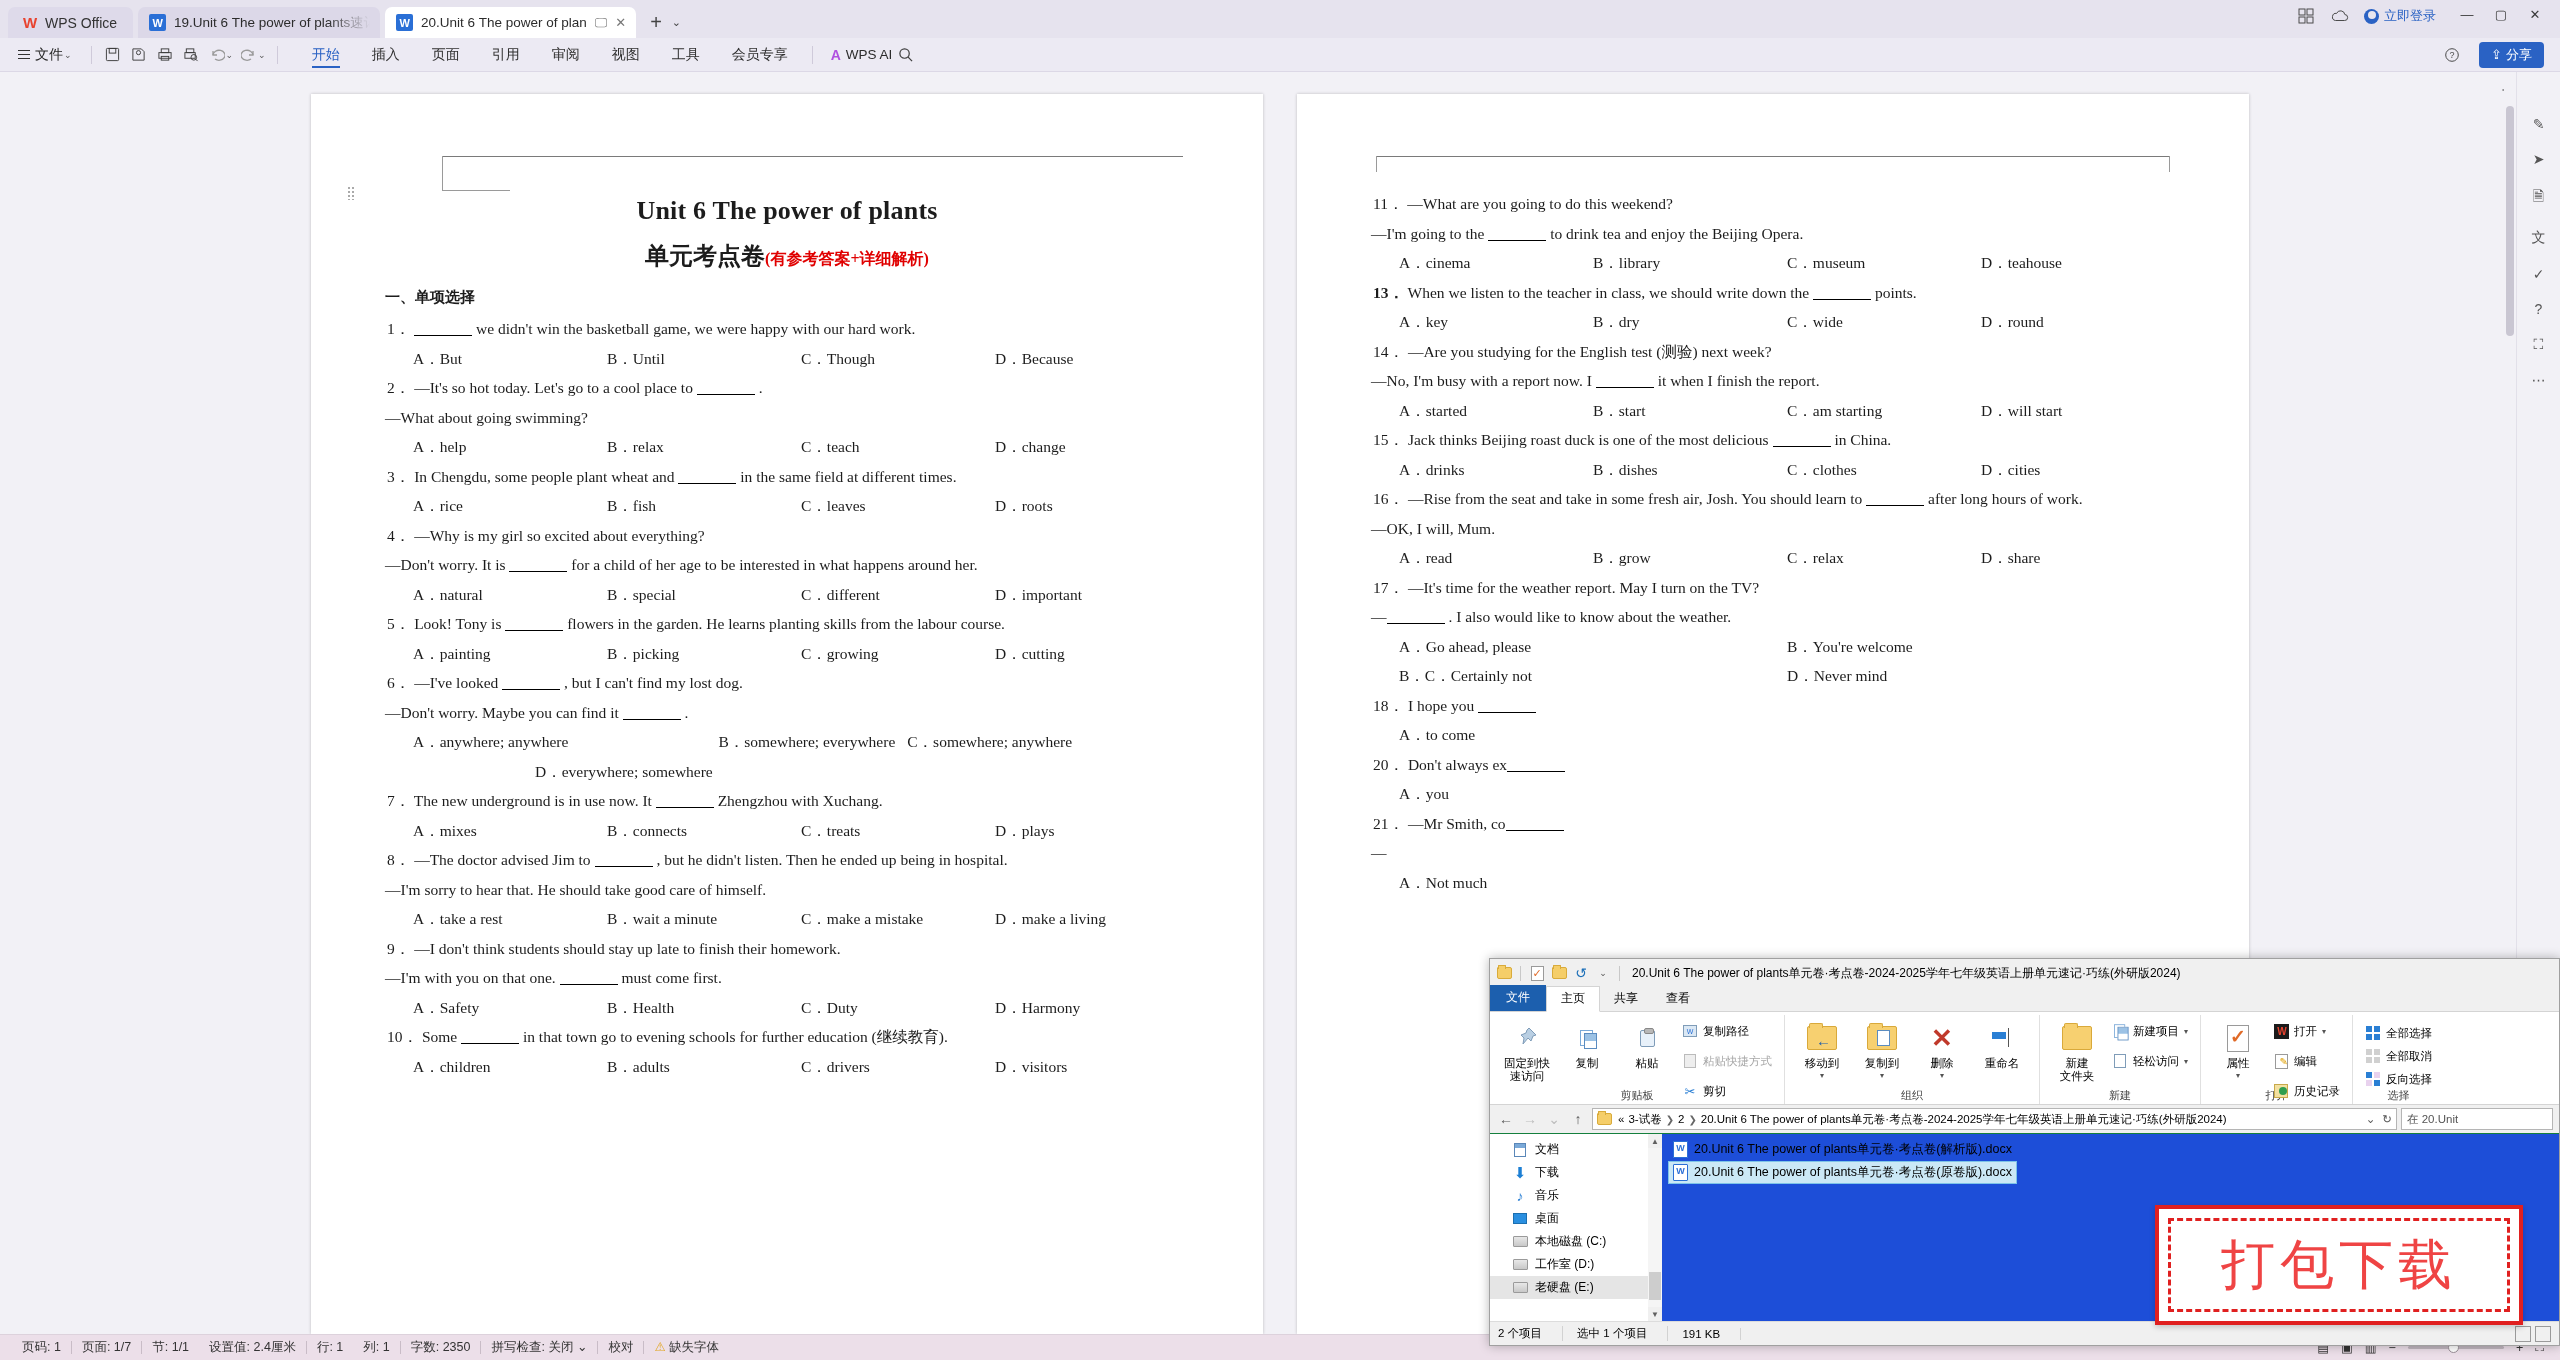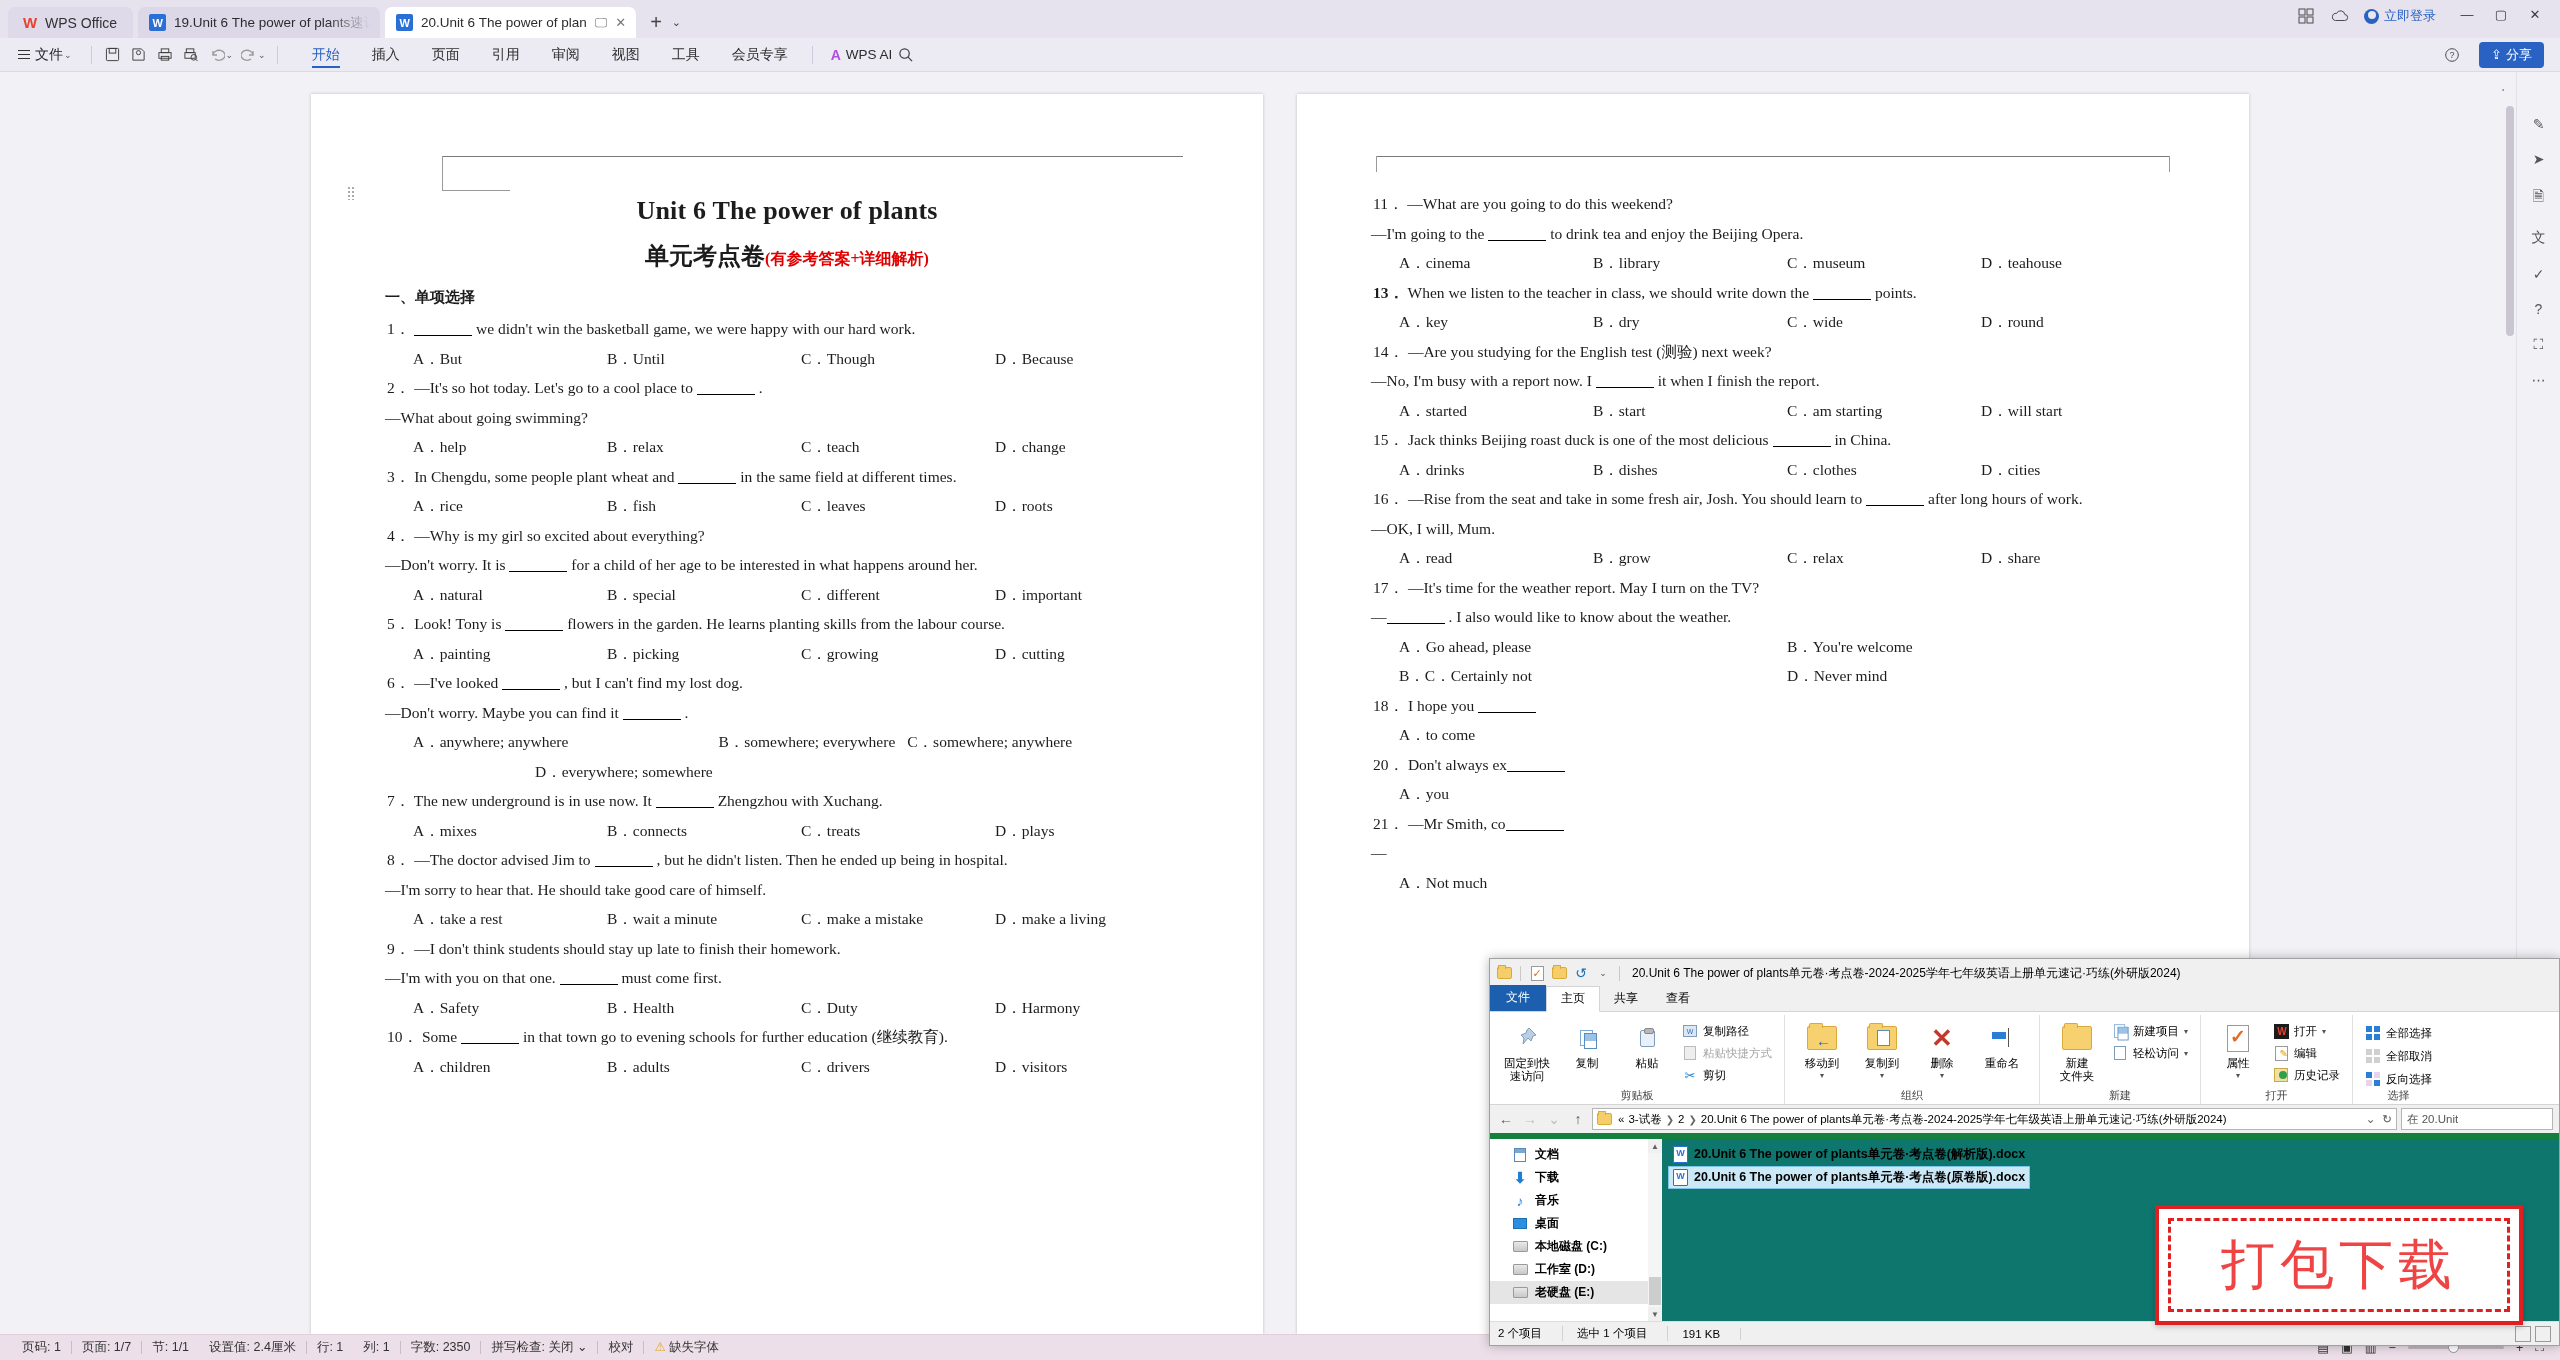--- a/index.html
+++ b/index.html
@@ -214,21 +214,21 @@
   .ex-ribbon {
     background: #fff; border-top: 1px solid #d4d4d4; border-bottom:1px solid #d4d4d4;
     height: 94px; display:flex; padding: 3px 0 0 0;
   }
   .rgroup { display:flex; flex-direction:column; position:relative; padding: 0 8px; }
   .rgroup + .rgroup { border-left: 1px solid #e0e0e0; }
   .rgroup-body { display:flex; align-items:flex-start; gap: 2px; height: 72px; padding-top: 3px;}
   .rgroup-label { text-align:center; font-size: 11px; color:#444; padding-top: 1px; }
   .big-btn { width: 58px; display:flex; flex-direction:column; align-items:center; gap:2px; font-size:11.5px; text-align:center; line-height:1.12; padding-top: 3px; }
   .big-btn .bi { height: 34px; display:flex; align-items:center; justify-content:center; }
-  .small-col { display:flex; flex-direction:column; gap: 4px; padding-top: 4px; }
+  .small-col { display:flex; flex-direction:column; gap: 12px; padding-top: 4px; }
   .small-btn { display:flex; align-items:center; gap:5px; font-size:11.5px; padding: 1px 4px; white-space:nowrap; }
   .small-btn.dim { color:#a6a6a6; }
   .small-btn .si { width:16px; height:16px; display:flex; align-items:center; justify-content:center; }
   .mini-caret { font-size: 8px; color:#555; }
   .ico-copy { width:15px;height:17px;position:relative; }
   .ico-copy::before{content:'';position:absolute;left:0;top:0;width:11px;height:14px;background:#fff;border:1px solid #7aa9d8;}
   .ico-copy::after{content:'';position:absolute;left:4px;top:3px;width:11px;height:14px;background:#fff;border:1px solid #5b8cc0;box-shadow:inset 0 3px 0 -2px #9cc2e5, inset 0 6px 0 -2px #9cc2e5, inset 0 9px 0 -2px #9cc2e5;}
   .ico-clip { width:15px;height:17px;background:#e8f1fa;border:1px solid #7f9cb8;border-radius:2px;position:relative;}
   .ico-clip::before{content:'';position:absolute;left:3px;top:-3px;width:8px;height:4px;background:#b8b8b8;border:1px solid #888;border-radius:2px;}
   .ico-folder-big { width:30px;height:24px;background:#f7d070;border:1px solid #d9a93a;border-radius:2px;position:relative;}
@@ -253,21 +253,21 @@
   .addr-field {
     flex:1; height: 22px; background:#fff; border:1px solid #b5b5b5;
     display:flex; align-items:center; gap:4px; padding: 0 4px; font-size:11.5px; white-space:nowrap; overflow:hidden;
   }
   .addr-sep { color:#666; font-size:10px; }
   .addr-right { margin-left:auto; display:flex; align-items:center; gap:7px; color:#555; }
   .search-field {
     width: 152px; height: 22px; background:#fff; border:1px solid #b5b5b5;
     display:flex; align-items:center; padding: 0 5px; font-size:11.5px; color:#555; overflow:hidden; white-space:nowrap;
   }
-  .ex-body { flex:1; display:flex; background:#0f766e; border-top:6px solid #15803d; overflow:hidden; position:relative;font-weight:bold; }
+  .ex-body { flex:1; display:flex; background:#1d4ed8; border-top:1px solid #15803d; overflow:hidden; position:relative; }
   .ex-nav { width: 172px; background:#fff; padding-top: 4px; position:relative; border-right:0; }
   .nav-item { display:flex; align-items:center; gap:7px; padding: 3px 6px 3px 22px; font-size:12px; white-space:nowrap; }
   .nav-item.sel { background:#e5e5e5; }
   .ni { width:16px;height:16px;display:flex;align-items:center;justify-content:center;}
   .ni-doc{width:12px;height:14px;background:#fff;border:1px solid #5a87b8;box-shadow:inset 0 3px 0 -2px #7aa9d8, inset 0 6px 0 -2px #7aa9d8;}
   .ni-dl{color:#1c7fd4;font-size:15px;line-height:1;}
   .ni-music{color:#2a7fd4;font-size:14px;line-height:1;}
   .ni-desk{width:14px;height:11px;background:#2a8fe0;border:1px solid #1c6fb0;}
   .ni-drive{width:15px;height:11px;background:linear-gradient(#e8e8e8,#c8c8c8);border:1px solid #9a9a9a;border-radius:1px;}
   .ex-nav-scroll { position:absolute; right:0; top:0; bottom:0; width:14px; background:#f5f5f5; }

